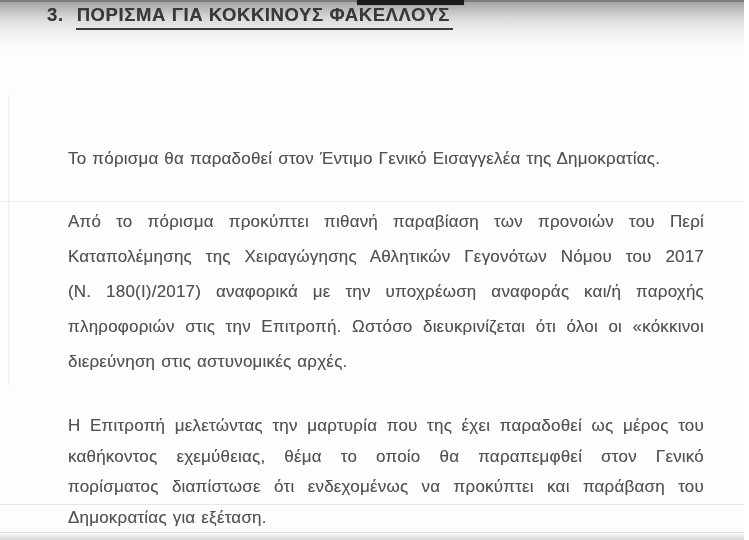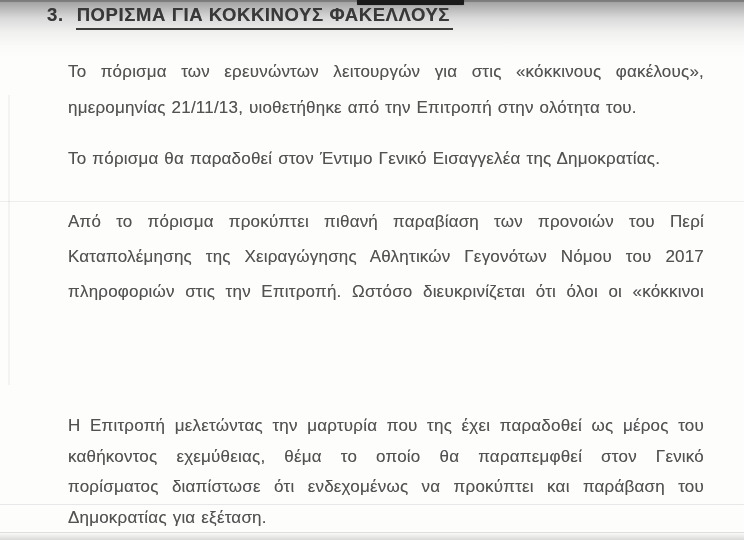--- a/index.html
+++ b/index.html
@@ -116,33 +116,31 @@
 
 <div class="page">
 
   <div class="top-edge"></div>
   <div class="top-bar"></div>
 
   <div class="heading">
     <span class="num">3.</span><span class="title">ΠΟΡΙΣΜΑ ΓΙΑ ΚΟΚΚΙΝΟΥΣ ΦΑΚΕΛΛΟΥΣ</span>
   </div>
 
-  <div class="para" id="para-1">
-    <div class="line">Το πόρισμα των ερευνώντων λειτουργών για στις «κόκκινους φακέλους»,</div>
-    <div class="line last">ημερομηνίας 21/11/13, υιοθετήθηκε από την Επιτροπή στην ολότητα του.</div>
-  </div>
 
   <div class="para" id="para-2">
     <div class="line last">Το πόρισμα θα παραδοθεί στον Έντιμο Γενικό Εισαγγελέα της Δημοκρατίας.</div>
   </div>
 
   <div class="para" id="para-3">
     <div class="line">Από το πόρισμα προκύπτει πιθανή παραβίαση των προνοιών του Περί</div>
     <div class="line">Καταπολέμησης της Χειραγώγησης Αθλητικών Γεγονότων Νόμου του 2017</div>
+    <div class="line">(Ν. 180(Ι)/2017) αναφορικά με την υποχρέωση αναφοράς και/ή παροχής</div>
     <div class="line">πληροφοριών στις την Επιτροπή. Ωστόσο διευκρινίζεται ότι όλοι οι «κόκκινοι</div>
+    <div class="line last">διερεύνηση στις αστυνομικές αρχές.</div>
   </div>
 
   <div class="para" id="para-4">
     <div class="line">Η Επιτροπή μελετώντας την μαρτυρία που της έχει παραδοθεί ως μέρος του</div>
     <div class="line">καθήκοντος εχεμύθειας, θέμα το οποίο θα παραπεμφθεί στον Γενικό</div>
     <div class="line">πορίσματος διαπίστωσε ότι ενδεχομένως να προκύπτει και παράβαση του</div>
     <div class="line last">Δημοκρατίας για εξέταση.</div>
   </div>
 
   <div class="scan-hline hline-a"></div>

